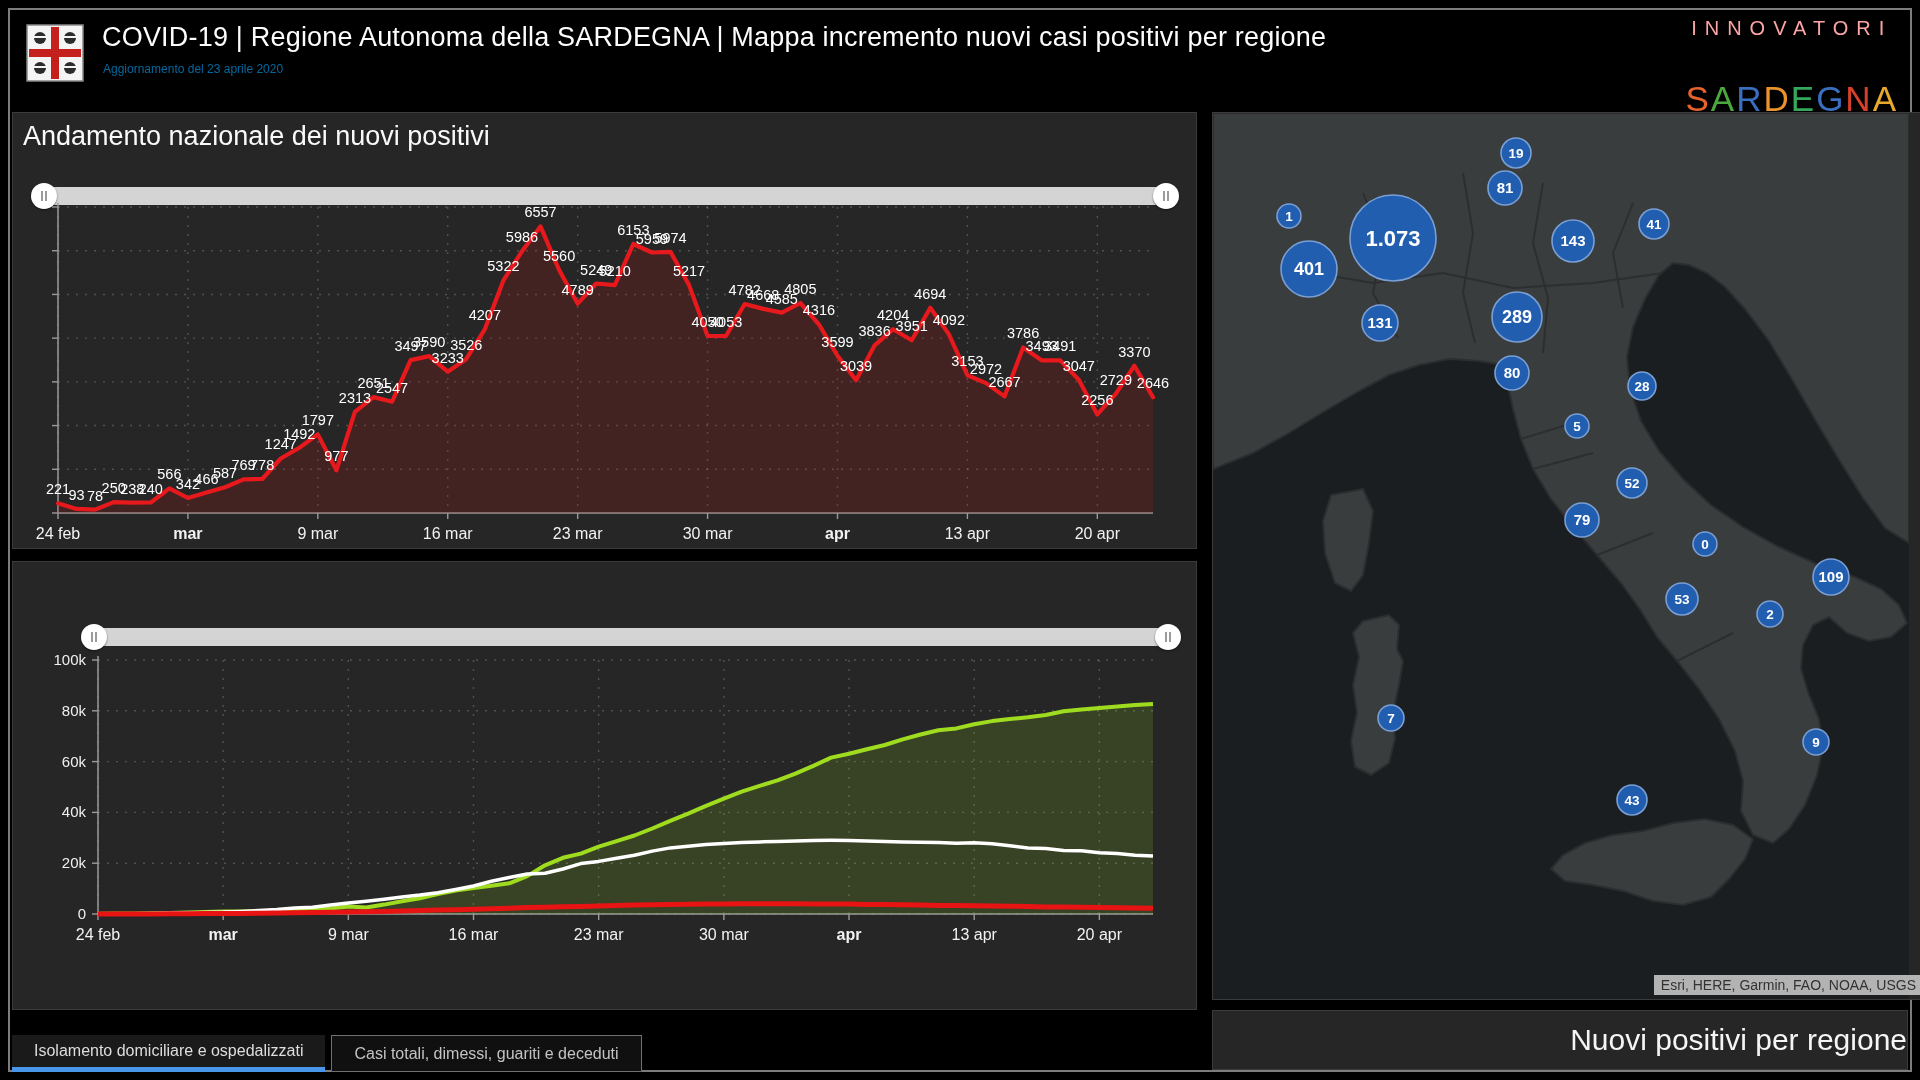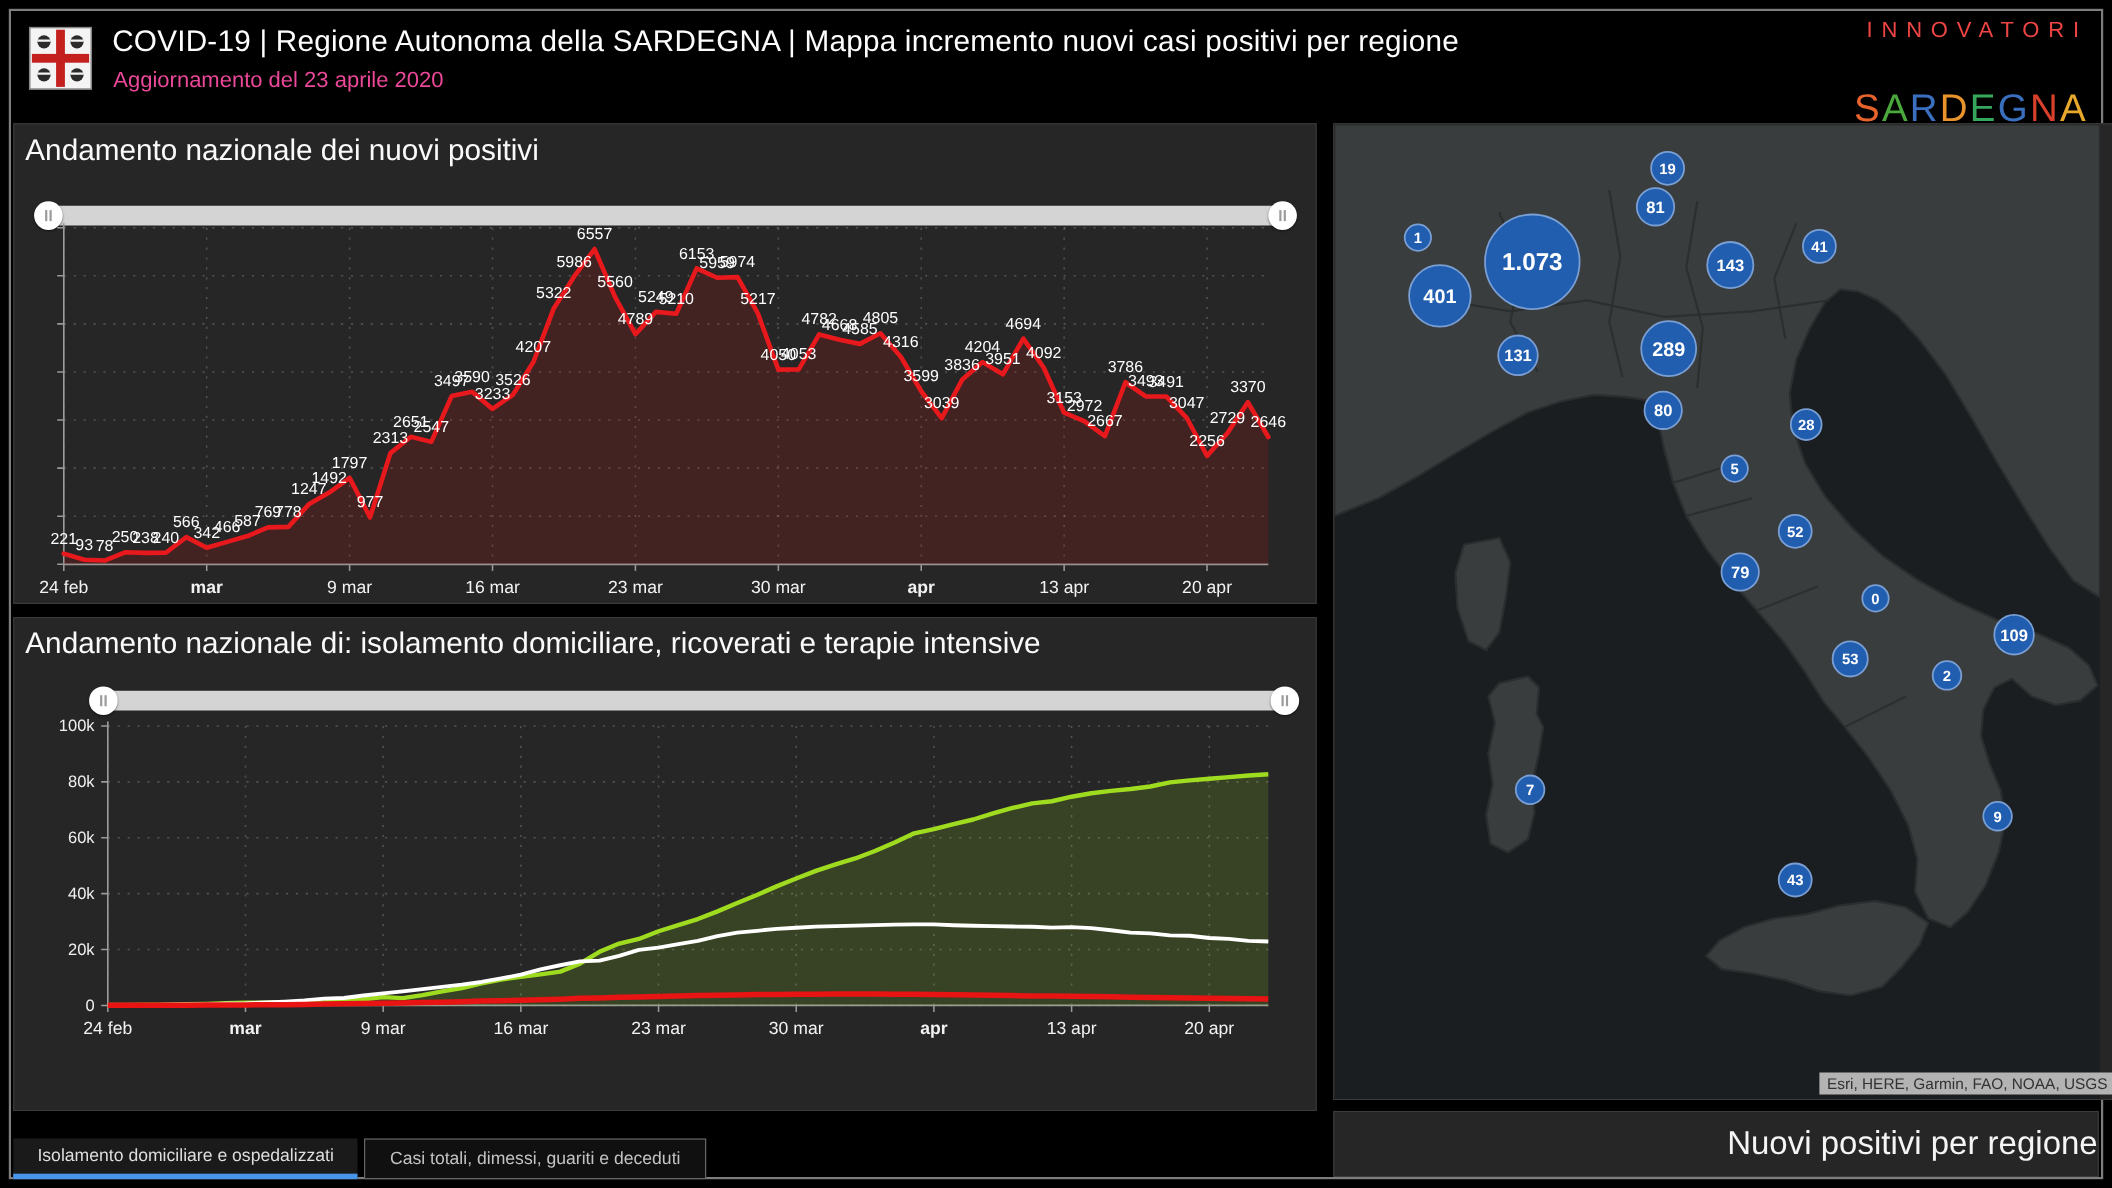--- a/index.html
+++ b/index.html
@@ -2,23 +2,23 @@
 <html><head>
 <meta charset="utf-8">
 <style>
   html,body{margin:0;padding:0;background:#000;width:1920px;height:1080px;overflow:hidden;
     font-family:"Liberation Sans",sans-serif;color:#f0f0f0;}
   .frame{position:absolute;left:8px;top:8px;width:1900px;height:1060px;border:2px solid #7d7d7d;pointer-events:none;}
   .abs{position:absolute;}
   
   .logo{left:26px;top:24px;width:58px;height:58px;}
   .hdr-title{left:102px;top:22px;font-size:27px;color:#fdfdfd;letter-spacing:.2px;white-space:nowrap;}
-  .hdr-sub{left:103px;top:62px;font-size:20px;color:#ec4899;}
+  .hdr-sub{left:103px;top:62px;font-size:12px;color:#0369a1;}
   .brand{right:22px;top:16px;text-align:right;line-height:1.25;}
-  .brand-l1{font-size:20px;letter-spacing:8px;color:#ef4444;}
+  .brand-l1{font-size:20px;letter-spacing:8px;color:#fca5a5;text-align:center;}
   .brand-l2{font-size:35px;font-weight:normal;letter-spacing:2px;margin-top:36px;}
   
   .panel{position:absolute;background:#262626;border:1px solid #3b3b3b;box-sizing:border-box;}
   .p1{left:12px;top:112px;width:1185px;height:437px;}
   .p2{left:12px;top:561px;width:1185px;height:449px;}
   .pmap{left:1212px;top:112px;width:716px;height:888px;overflow:hidden;}
   .pcap{left:1212px;top:1010px;width:696px;height:60px;display:flex;align-items:center;justify-content:flex-end;}
   .panel-title{position:absolute;left:10px;top:8px;font-size:27px;color:#fafafa;white-space:nowrap;}
   .cap-text{font-size:30px;color:#f5f5f5;}
   
@@ -193,21 +193,20 @@
       <text x="1047.2033898305085" y="150.39342857142856" text-anchor="middle" font-size="14.5" fill="#ffffff">3491</text>
       <text x="1065.7627118644068" y="169.80257142857144" text-anchor="middle" font-size="14.5" fill="#ffffff">3047</text>
       <text x="1084.322033898305" y="204.38057142857144" text-anchor="middle" font-size="14.5" fill="#ffffff">2256</text>
       <text x="1102.8813559322034" y="183.70371428571428" text-anchor="middle" font-size="14.5" fill="#ffffff">2729</text>
       <text x="1121.4406779661017" y="155.68285714285713" text-anchor="middle" font-size="14.5" fill="#ffffff">3370</text>
       <text x="1140" y="187.332" text-anchor="middle" font-size="14.5" fill="#ffffff">2646</text>
     </svg>
 </div>
 
 <div class="panel p2">
-  <div class="panel-title">Andamento nazionale di: isolamento domiciliare, ricoverati e terapie intensive</div>
   <div class="slider sl2">
     <div class="track"></div>
     <div class="handle" style="left:-4px">
         <i class="b1"></i>
         <i class="b2"></i>
       </div>
     <div class="handle" style="right:-4px">
         <i class="b1"></i>
         <i class="b2"></i>
       </div>

